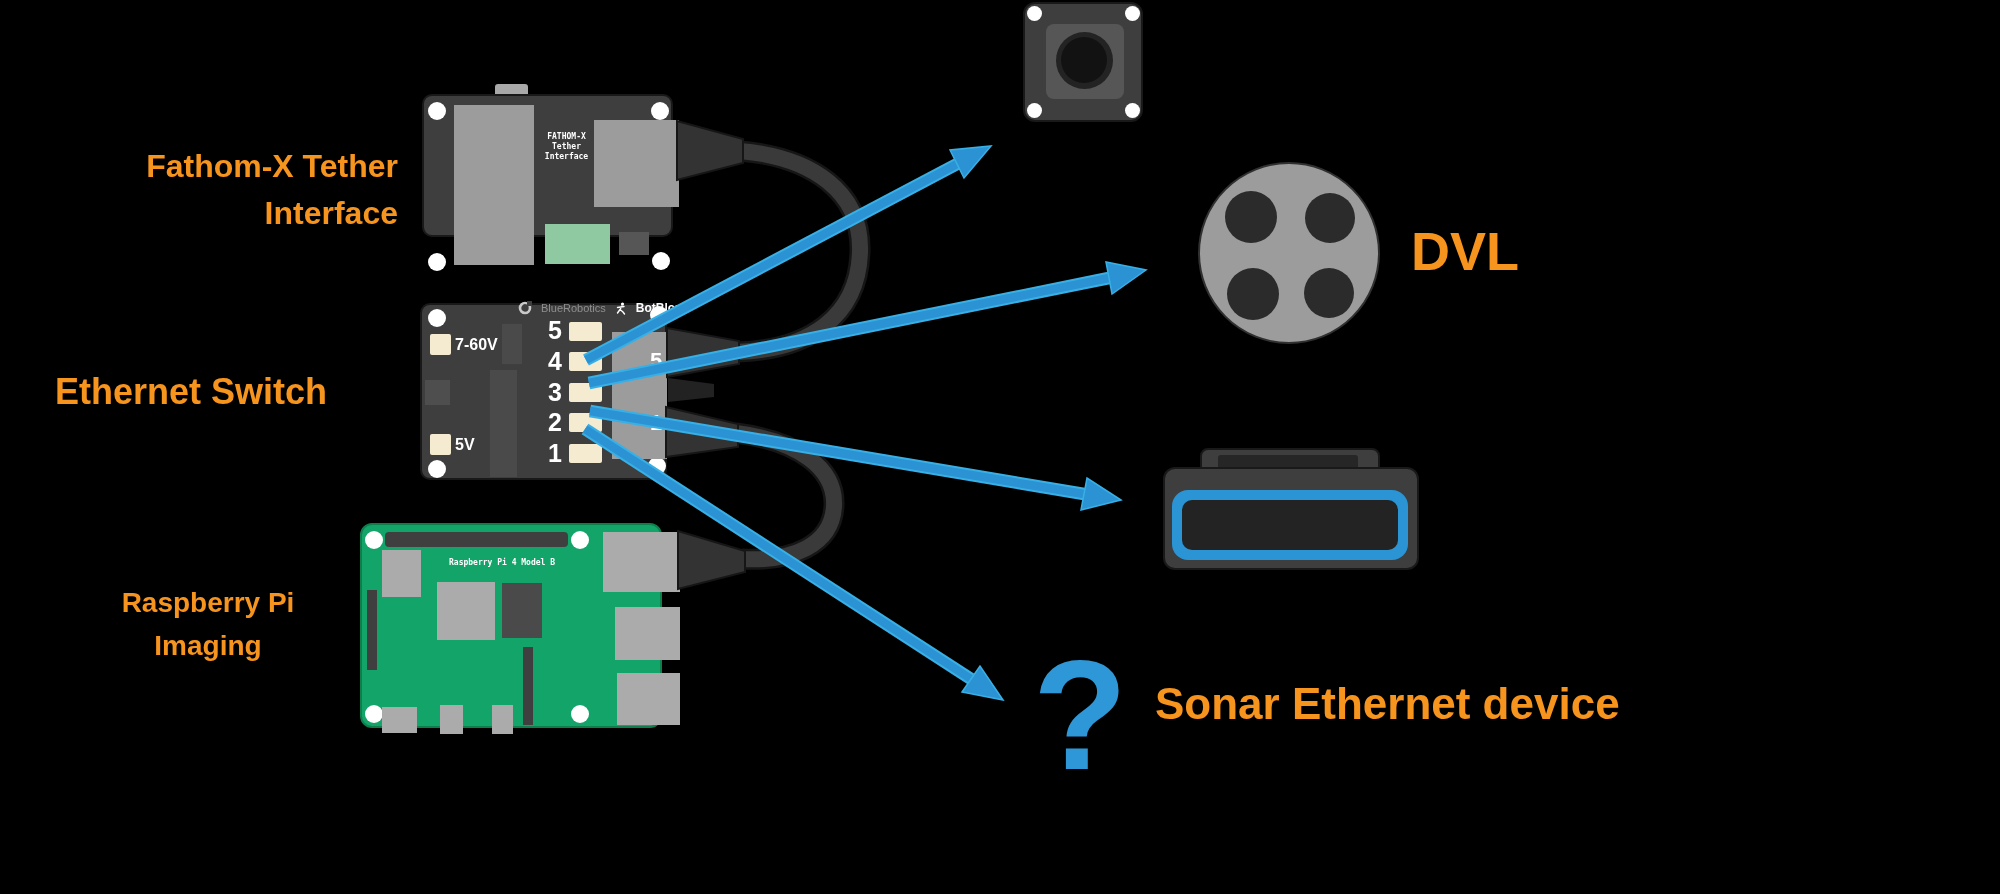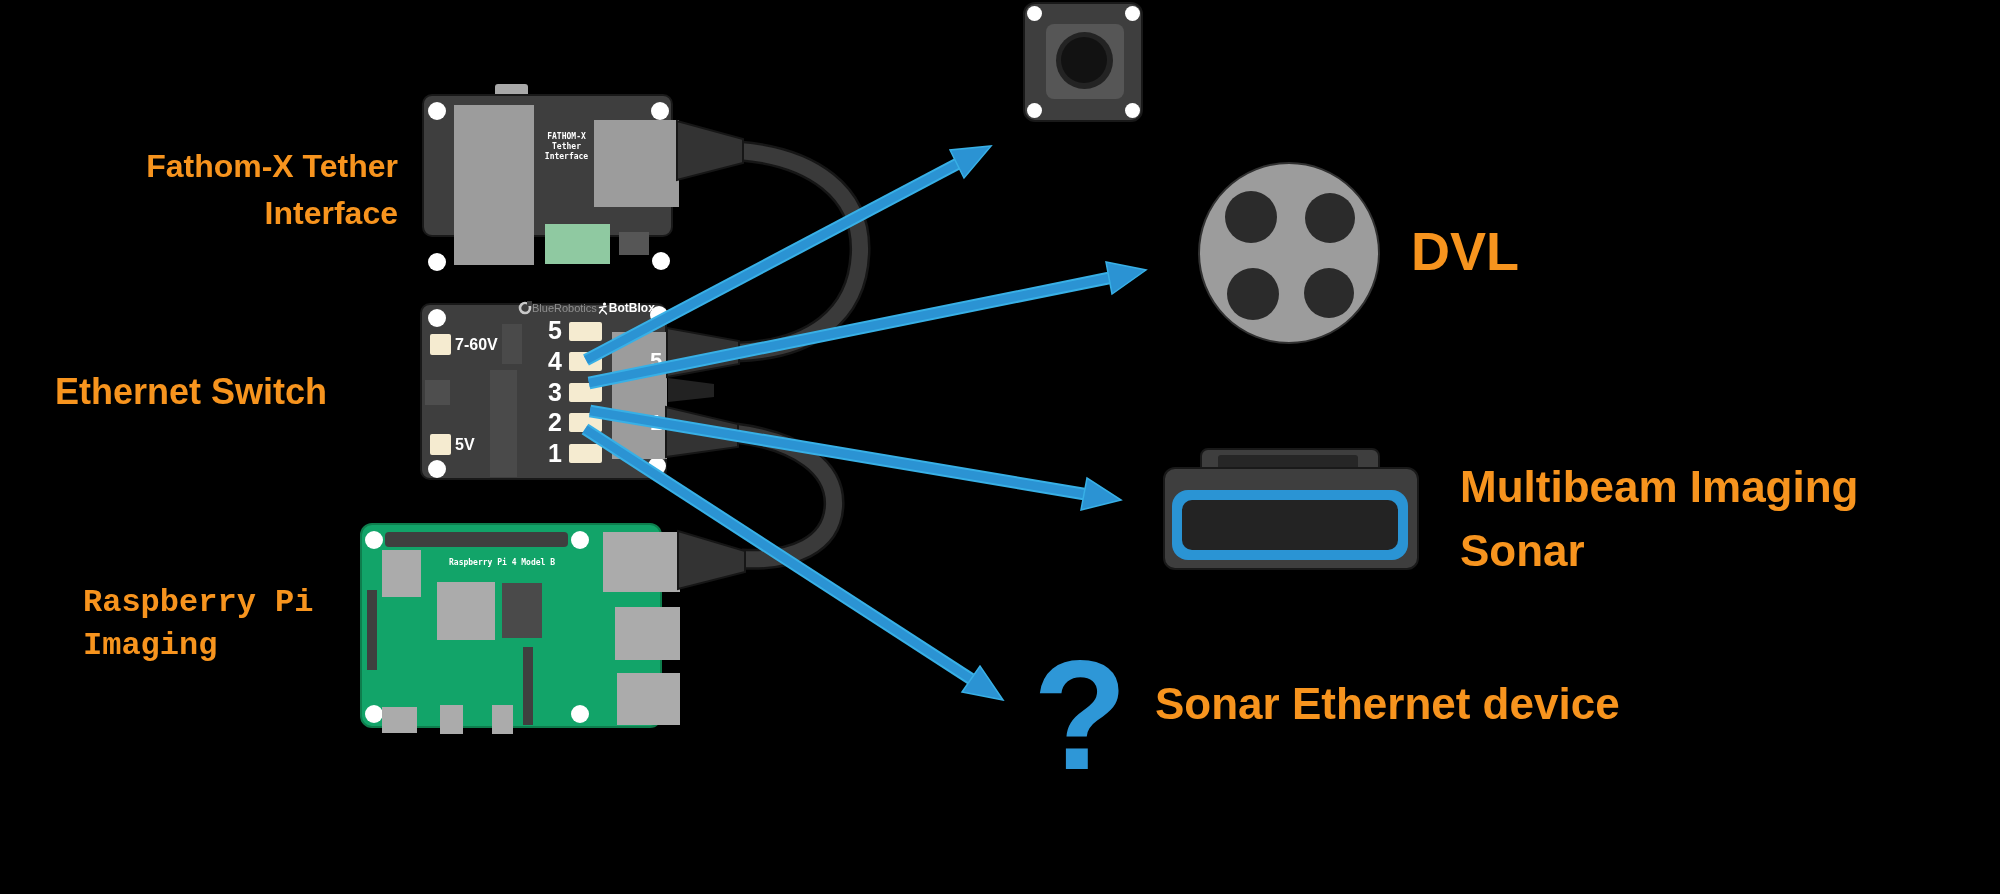--- a/index.html
+++ b/index.html
@@ -41,21 +41,21 @@
     <div class="abs" style="left:121px;top:128px;width:65px;height:40px;background:#8FC9A1;"></div>
     <div class="darkpart" style="left:195px;top:136px;width:30px;height:23px;background:#565656;"></div>
   </div>
 
   <div class="board z10" style="left:420px;top:303px;width:247px;height:177px;">
     <div class="hole" style="left:6px;top:4px;width:18px;height:18px;"></div>
     <div class="hole" style="left:228px;top:1px;width:18px;height:18px;"></div>
     <div class="hole" style="left:6px;top:155px;width:18px;height:18px;"></div>
     <div class="hole" style="left:226px;top:152px;width:18px;height:18px;"></div>
 
-    <div class="abs" style="left:96px;top:-5px;height:16px;display:flex;align-items:center;gap:0;">
+    <div class="abs" style="left:96px;top:-5px;height:16px;display:flex;align-items:center;gap:9px;">
       <svg width="14" height="14" viewBox="0 0 14 14">
         <circle cx="7" cy="7" r="5" fill="none" stroke="#C9C9C9" stroke-width="2.6"></circle>
         <rect x="9" y="0" width="5" height="5" fill="#3E3E3E"></rect>
       </svg>
       <span style="color:#8F8F8F;font-size:11px;">BlueRobotics</span>
       <svg width="12" height="13" viewBox="0 0 12 13">
         <circle cx="7.5" cy="2" r="1.6" fill="#fff"></circle>
         <path d="M7 4 L5 7.5 M2.5 5.5 L9 4.5 M5 7.5 L2.5 11 M5 7.5 L8 10 L9.5 12" stroke="#fff" stroke-width="1.4" fill="none" stroke-linecap="round"></path>
       </svg>
       <span style="color:#fff;font-weight:bold;font-size:12px;">BotBlox</span>
@@ -133,29 +133,25 @@
     <div class="abs" style="left:19px;top:55px;width:216px;height:50px;background:#232323;border-radius:10px;"></div>
   </div>
 
   <div class="abs z10" style="left:1030px;top:638px;width:100px;text-align:center;font-size:155px;line-height:1;font-weight:bold;color:#2E97D7;">?</div>
 
   <div class="orange-label z20" style="left:98px;top:143px;width:300px;text-align:right;font-size:32px;line-height:47px;">
     <div>Fathom-X Tether</div>
     <div>Interface</div>
   </div>
   <div class="orange-label z20" style="left:55px;top:368px;font-size:36px;line-height:48px;">Ethernet Switch</div>
-  <div class="orange-label z20" style="left:83px;top:581px;width:250px;text-align:left;font-size:32px;line-height:43px;font-family:Liberation Mono, monospace;">
+  <div class="orange-label z20" style="left:83px;top:581px;width:250px;text-align:center;font-size:28px;line-height:43px;">
     <div>Raspberry Pi</div>
     <div>Imaging</div>
   </div>
   <div class="orange-label z20" style="left:1411px;top:224px;font-size:54px;line-height:1;">DVL</div>
-  <div class="orange-label z20" style="left:1460px;top:455px;font-size:44px;line-height:64px;">
-    <div>Multibeam Imaging</div>
-    <div>Sonar</div>
-  </div>
   <div class="orange-label z20" style="left:1155px;top:682px;font-size:44px;line-height:1;">Sonar Ethernet device</div>
 
   <svg class="overlay" width="2000" height="894" viewBox="0 0 2000 894">
 
     <g>
       <path d="M 740 151 C 812 157 862 192 860 252 C 858 316 810 350 737 352" fill="none" stroke="#161616" stroke-width="21"></path>
       <path d="M 740 151 C 812 157 862 192 860 252 C 858 316 810 350 737 352" fill="none" stroke="#3A3A3A" stroke-width="16"></path>
       <polygon points="677,121 743,139 743,163 677,180" fill="#333" stroke="#161616" stroke-width="2"></polygon>
       <polygon points="667,328 739,341 739,364 667,377" fill="#333" stroke="#161616" stroke-width="2"></polygon>
     </g>

